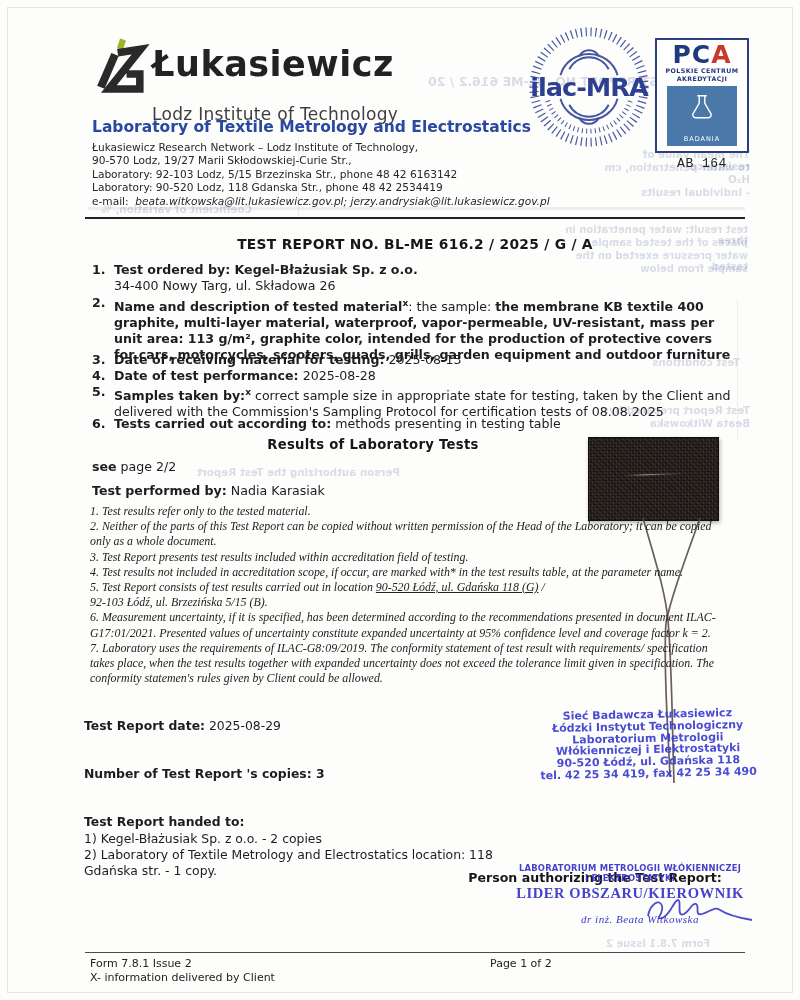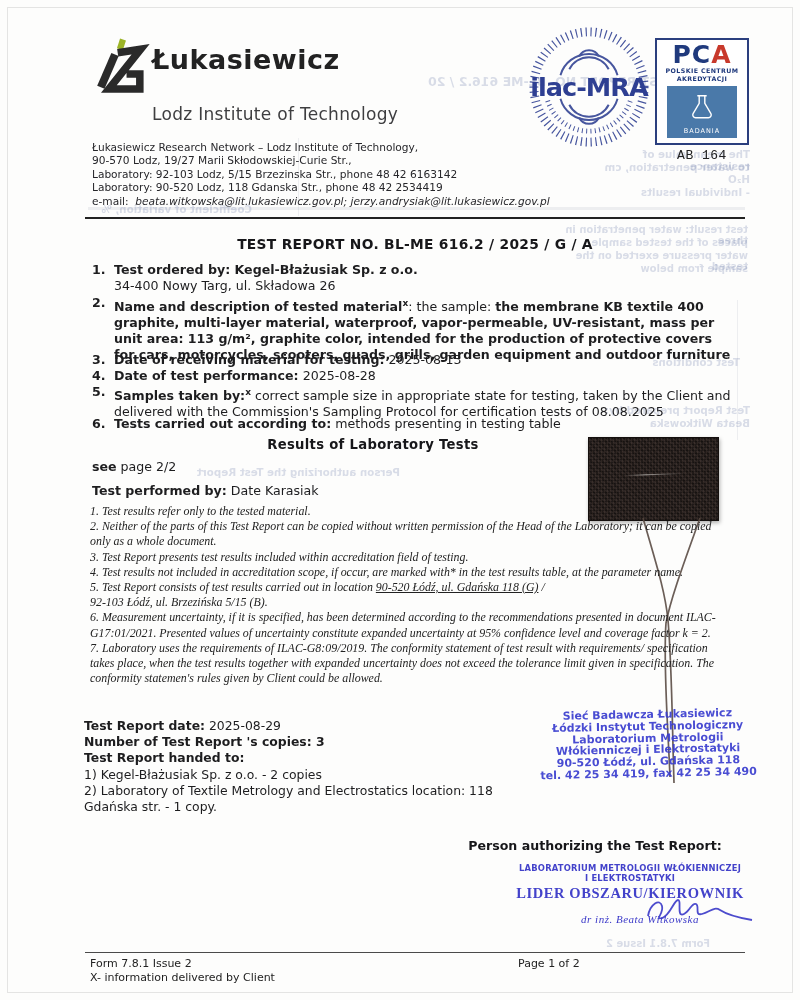--- a/index.html
+++ b/index.html
@@ -1,36 +1,36 @@
 <!DOCTYPE html>
 <html><head>
 <meta charset="utf-8">
 <style>
   html,body{margin:0;padding:0;}
   body{width:800px;height:1000px;background:#f4f4f2;font-family:"DejaVu Sans",sans-serif;}
   .page{position:relative;width:800px;height:1000px;background:#fdfdfc;overflow:hidden;}
   .page-frame{position:absolute;inset:7px;border:1px solid rgba(140,140,140,.22);pointer-events:none;}
   .abs{position:absolute;}
-  .b{font-weight:bold;}
+  .b{font-weight:bold;margin-top:32px;}
   .it{font-style:italic;}
 
   
-  .brand-name{font-size:27px;font-weight:bold;color:#222;letter-spacing:.5px;}
+  .brand-name{font-size:35px;font-weight:bold;color:#222;letter-spacing:.5px;}
   .brand-sub{font-size:17px;color:#3e3e40;letter-spacing:.3px;margin-top:22px;}
   .lab-title{font-size:15.5px;font-weight:bold;color:#2a48a0;}
   .addr{font-size:10.6px;line-height:13.4px;color:#26262a;}
   .hr1{height:2px;background:#222;}
   .hr2{height:1px;background:#4a4a4a;}
 
   
   .pca-box{width:90px;border:2px solid #2b3f7e;background:#fff;text-align:center;padding:3px 0 5px;}
   .pca-word{font-size:25px;font-weight:bold;color:#203a7d;line-height:24px;letter-spacing:1px;}
   .pca-word .red{color:#c8392b;}
   .pca-sub{font-size:6.3px;font-weight:bold;color:#203a7d;line-height:7.5px;letter-spacing:.4px;}
-  .pca-blue{width:70px;height:52px;background:#4a79a9;margin:4px auto 0;position:relative;}
+  .pca-blue{width:70px;height:60px;background:#4a79a9;margin:4px auto 0;position:relative;}
   .pca-badania{position:absolute;bottom:3px;width:100%;text-align:center;font-size:6.5px;color:#fff;letter-spacing:1px;}
   .pca-ab{font-size:13px;color:#222;text-align:center;margin-top:3px;letter-spacing:.5px;font-family:Liberation Mono, monospace;}
 
   
   .title{font-size:13.8px;font-weight:bold;color:#17171a;letter-spacing:.3px;text-align:center;}
   .item{font-size:12.6px;line-height:16px;color:#1d1d1f;}
   .item .num{position:absolute;left:0;font-weight:bold;}
   .item .body{display:block;margin-left:22px;}
   sup{font-size:9px;font-weight:bold;}
   .notes{font-size:11.9px;line-height:15.2px;color:#222;font-style:italic;}
@@ -116,20 +116,21 @@
       <div class="pca-blue">
         <svg width="30" height="30" viewBox="0 0 32 32" style="margin-top:6px;">
           <path d="M11,4 h10 M13,4 v8 L6.5,23 a3,3 0 0 0 2.8,4.4 h13.4 a3,3 0 0 0 2.8,-4.4 L19,12 V4" stroke="#fff" stroke-width="1.5" fill="none"></path>
         </svg>
         <div class="pca-badania">BADANIA</div>
       </div>
     </div>
     <div class="pca-ab">AB 164</div>
   </div>
 
+  <div class="abs lab-title" style="left:92px;top:118px;">Laboratory of Textile Metrology and Electrostatics</div>
   <div class="abs addr" style="left:92px;top:141px;width:560px;">
     <div>Łukasiewicz Research Network – Lodz Institute of Technology,</div>
     <div>90-570 Lodz, 19/27 Marii Skłodowskiej-Curie Str.,</div>
     <div>Laboratory: 92-103 Lodz, 5/15 Brzezinska Str., phone 48 42 6163142</div>
     <div>Laboratory: 90-520  Lodz, 118 Gdanska Str., phone 48 42 2534419</div>
     <div><span>e-mail:</span>&nbsp; <span class="it">beata.witkowska@lit.lukasiewicz.gov.pl;  jerzy.andrysiak@lit.lukasiewicz.gov.pl</span></div>
   </div>
   <div class="abs hr1" style="left:85px;top:217px;width:660px;"></div>
 
   <div class="abs title" style="left:85px;top:236px;width:660px;">TEST REPORT NO.  BL-ME 616.2 / 2025 / G / A</div>
@@ -163,21 +164,21 @@
   <div class="abs item" style="left:92px;top:416px;width:636px;">
     <span class="num">6.</span>
     <span class="body"><span class="b">Tests carried out according to:</span><span> methods presenting in testing table</span></span>
   </div>
 
   <div class="abs title" style="left:93px;top:437px;width:560px;font-size:13.2px;">Results of Laboratory Tests</div>
   <div class="abs item" style="left:92px;top:459px;width:300px;">
     <span class="b">see</span><span> page  2/2</span>
   </div>
   <div class="abs item" style="left:92px;top:483px;width:400px;">
-    <span class="b">Test performed by:</span><span> Date Karasiak</span>
+    <span class="b">Test performed by:</span><span> Nadia Karasiak</span>
   </div>
 
   <div class="abs swatch" style="left:588px;top:437px;">
     <div class="scratch"></div>
   </div>
   <svg class="abs" style="left:580px;top:515px;" width="160" height="280" viewBox="0 0 160 280">
     <path d="M63,3 C75,45 85,75 88,105 C92,152 92,205 94,268" stroke="#564840" stroke-width="1.7" fill="none" opacity="0.88"></path>
     <path d="M120,3 C105,45 91,82 86,108 C83,150 88,212 90,262" stroke="#564840" stroke-width="1.7" fill="none" opacity="0.88"></path>
   </svg>
 
@@ -216,15 +217,15 @@
     <div class="l3">LIDER OBSZARU/KIEROWNIK</div>
   </div>
 
   <svg class="abs" style="left:640px;top:892px;" width="120" height="36" viewBox="0 0 120 36">
     <path d="M8,24 C10,12 20,6 22,14 C24,22 14,28 22,26 C30,24 34,8 38,8 C42,8 36,26 44,22 C50,19 52,10 56,12 C60,14 54,24 62,22 C70,20 74,14 80,18 C86,22 100,26 112,28" stroke="#3a38c8" stroke-width="1.8" fill="none" opacity="0.9"></path>
   </svg>
   <div class="abs signer" style="left:515px;top:913px;width:250px;text-align:center;">dr inż. Beata Witkowska</div>
 
   <div class="abs hr2" style="left:85px;top:952px;width:660px;"></div>
   <div class="abs footer" style="left:90px;top:957px;">Form 7.8.1  Issue 2</div>
-  <div class="abs footer" style="left:518px;top:957px;">Page 1 of  2</div>
+  <div class="abs footer" style="left:490px;top:957px;">Page 1 of  2</div>
   <div class="abs footer" style="left:90px;top:971px;">X- information delivered by Client</div>
 </div>
 
 </body></html>

